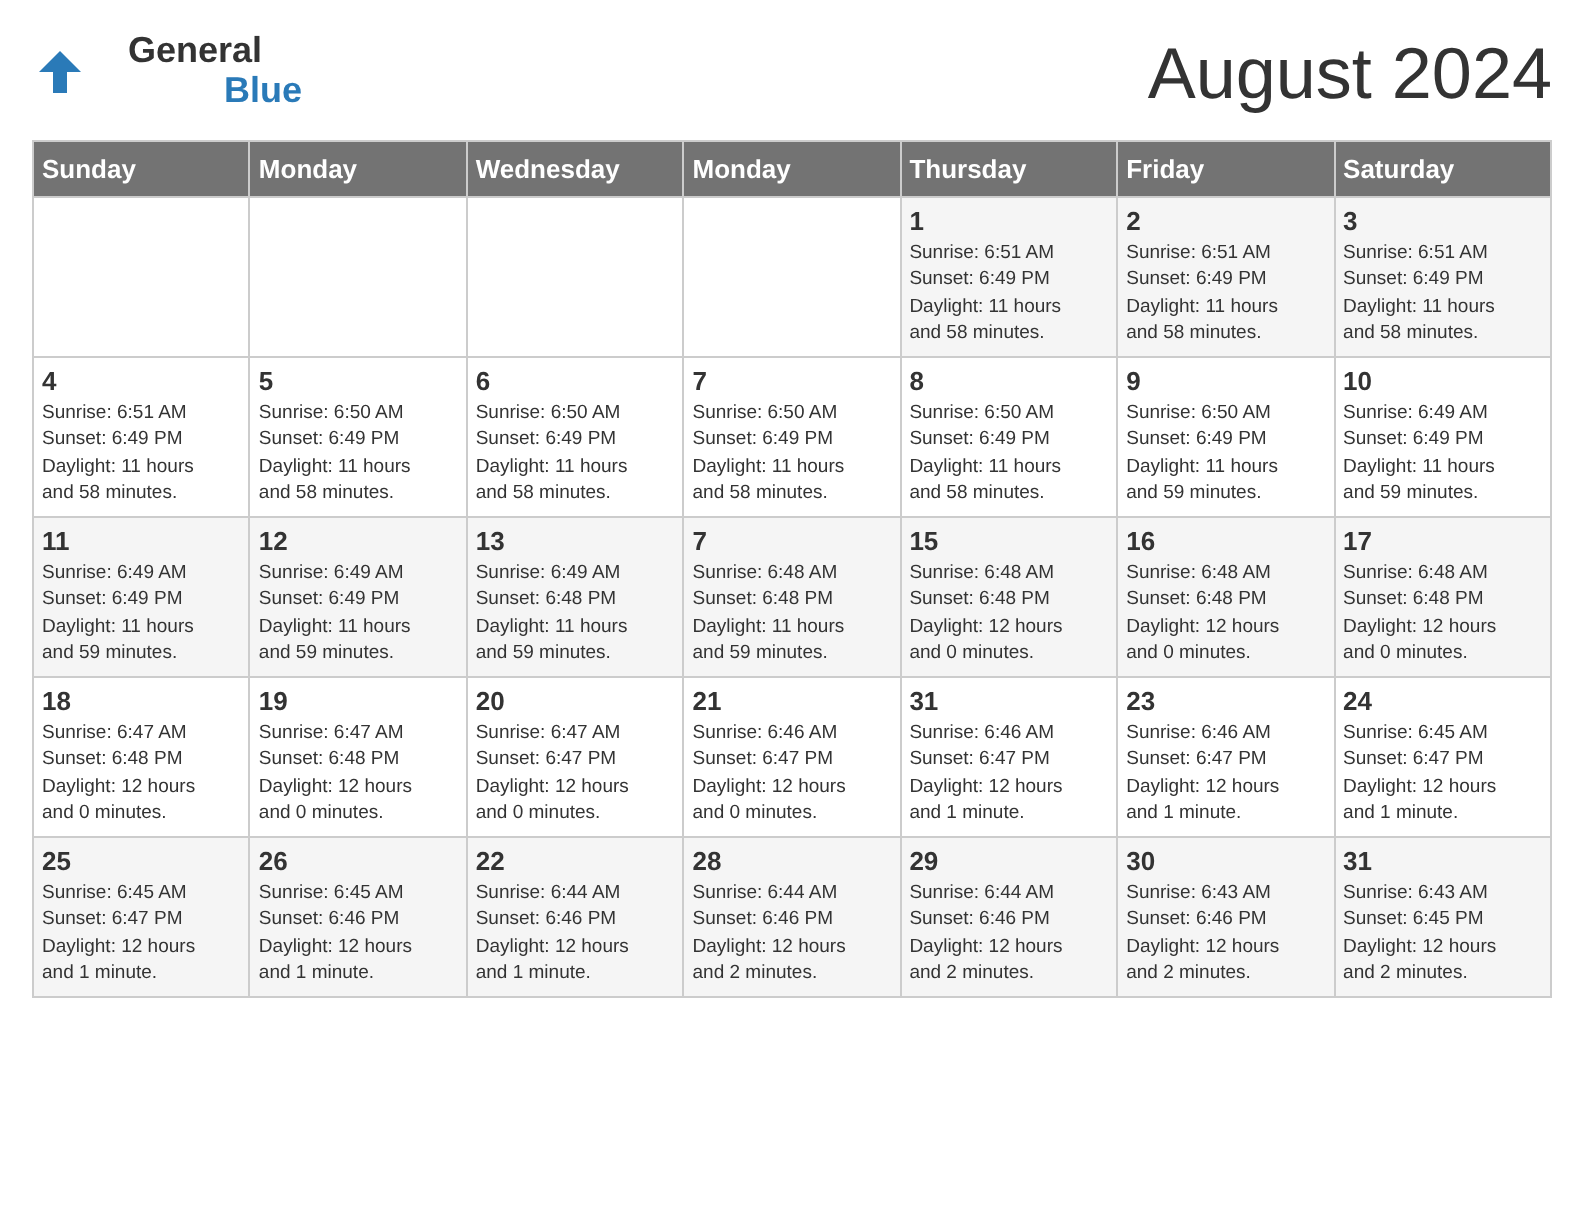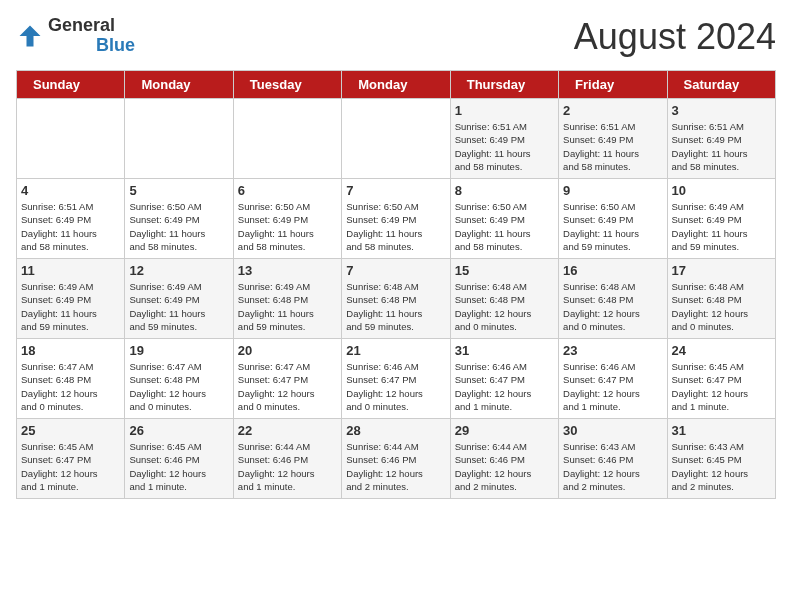--- a/index.html
+++ b/index.html
@@ -12,21 +12,21 @@
     }
     .header {
       display: flex;
       justify-content: space-between;
       align-items: flex-start;
       margin-bottom: 12px;
     }
     .logo {
       display: flex;
       align-items: center;
-      gap: 4px;
+      gap: 20px;
     }
     .logo-text {
       display: flex;
       flex-direction: column;
       line-height: 1.1;
     }
     .logo-general {
       font-size: 18px;
       font-weight: bold;
       color: #333;
@@ -52,25 +52,25 @@
     .location-title {
       font-size: 18px;
       color: #555;
     }
     .calendar-table {
       width: 100%;
       border-collapse: collapse;
       table-layout: fixed;
     }
     .calendar-table th {
-      background-color: #b91c1c;
+      background-color: #737373;
       color: #fff;
       font-size: 13px;
       font-weight: bold;
-      padding: 6px 16px;
+      padding: 6px 4px;
       text-align: left;
       border: 1px solid #ccc;
     }
     .calendar-table td {
       vertical-align: top;
       padding: 4px 4px;
       border: 1px solid #ccc;
       font-size: 10px;
       color: #333;
       background: #fff;
@@ -114,21 +114,21 @@
   <div class="title-block">
     <div class="month-title">August 2024</div>
   </div>
 </div>
 
 <table class="calendar-table">
   <thead>
     <tr id="weekday-header">
         <th>Sunday</th>
         <th>Monday</th>
-        <th>Tuesday</th>
+        <th>Wednesday</th>
         <th>Monday</th>
         <th>Thursday</th>
         <th>Friday</th>
         <th>Saturday</th>
       </tr>
   </thead>
   <tbody id="calendar-body">
       <tr>
         <td class="empty-cell"></td>
         <td class="empty-cell"></td>

